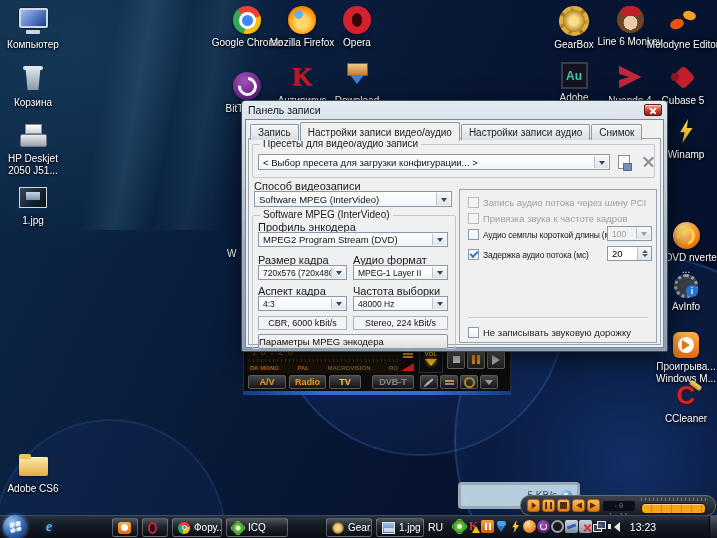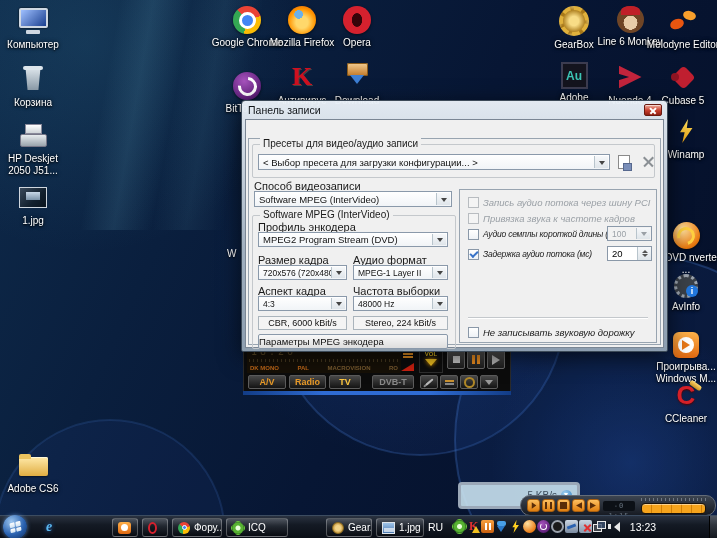--- a/index.html
+++ b/index.html
@@ -174,21 +174,21 @@
   .g-delx::after{transform:rotate(-45deg);}
   .static{position:absolute;height:14px;border:1px solid #aab4bc;box-sizing:border-box;background:#f4f4f4;
     font-size:9px;line-height:12px;text-align:center;color:#111;}
   .btn{position:absolute;height:15px;border:1px solid #8a99aa;border-radius:2px;box-sizing:border-box;
     background:linear-gradient(#f8f8f8,#dedede);font-size:9.5px;line-height:13px;color:#111;}
   .rtabs{position:absolute;left:210px;top:32px;display:flex;align-items:flex-end;z-index:2;}
   .rtab{height:13px;padding:1px 13px 0;margin-right:1px;border:1px solid #8a98a8;border-bottom:none;border-radius:2px 2px 0 0;
     background:linear-gradient(#f6f7f8,#d8dde2);font-size:10px;line-height:13px;color:#222;}
   .rtab.active{height:16px;line-height:16px;background:#f0f0f0;margin-bottom:-1px;z-index:3;}
   .rpanel{position:absolute;left:210px;top:50px;right:3px;height:152px;border:1px solid #98a4b0;background:#f0f0f0;}
-  .cbrow{position:absolute;left:8px;display:flex;align-items:flex-start;gap:4px;font-size:9.5px;color:#1a1a1a;white-space:nowrap;font-style:italic;}
+  .cbrow{position:absolute;left:8px;display:flex;align-items:center;gap:4px;font-size:9.5px;color:#1a1a1a;white-space:nowrap;}
   .cbrow.tight{font-size:8.5px;letter-spacing:-0.2px;}
   .cb{width:11px;height:11px;border:1px solid #8a98a8;background:linear-gradient(#fff,#eef2f6);box-sizing:border-box;position:relative;flex:none;}
   .cb.checked::after{content:"";position:absolute;left:1px;top:1px;width:6px;height:3px;
     border-left:2px solid #3873c8;border-bottom:2px solid #3873c8;transform:rotate(-45deg);}
   .cbrow.disabled{color:#9aa0a6;}
   .cbrow.disabled .cb{border-color:#b8bcc0;background:#f4f4f4;}
   .spin{position:absolute;width:45px;height:15px;border:1px solid #8a98a8;box-sizing:border-box;background:#fff;
     font-size:9.5px;display:flex;align-items:center;padding-left:4px;}
   .spin .ud{position:absolute;right:0;top:0;bottom:0;width:13px;border-left:1px solid #b8c4cc;background:linear-gradient(#f6f8fa,#dfe5ea);
     display:flex;flex-direction:column;align-items:center;justify-content:space-around;}
@@ -427,20 +427,26 @@
     <span class="mticks"></span>
     <span class="mobar"></span>
   </div>
 
   <div class="dialog">
     <div class="titlebar">
       <span class="title">Панель записи</span>
       <span class="closebtn"></span>
     </div>
     <div class="dbody">
+      <div class="tabstrip">
+        <span class="tab">Запись</span>
+        <span class="tab active">Настройки записи видео/аудио</span>
+        <span class="tab">Настройки записи аудио</span>
+        <span class="tab">Снимок</span>
+      </div>
       <div class="page">
 
         <div class="group" style="left:3px;right:5px;top:5px;height:32px">
           <span class="legend">Пресеты для видео/аудио записи</span>
           <div class="combo" style="left:5px;top:9px;width:352px">
             <span>&lt; Выбор пресета для загрузки конфигурации... &gt;</span>
             <i class="arr"></i>
           </div>
           <span class="iconbtn" style="left:362px;top:9px">
               <i class="g-savepage"></i>

